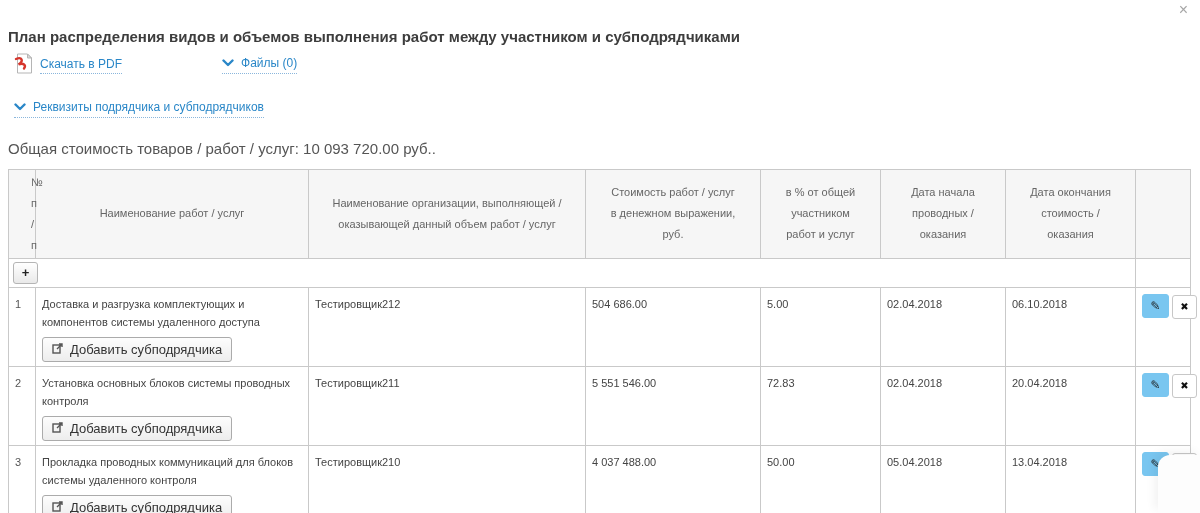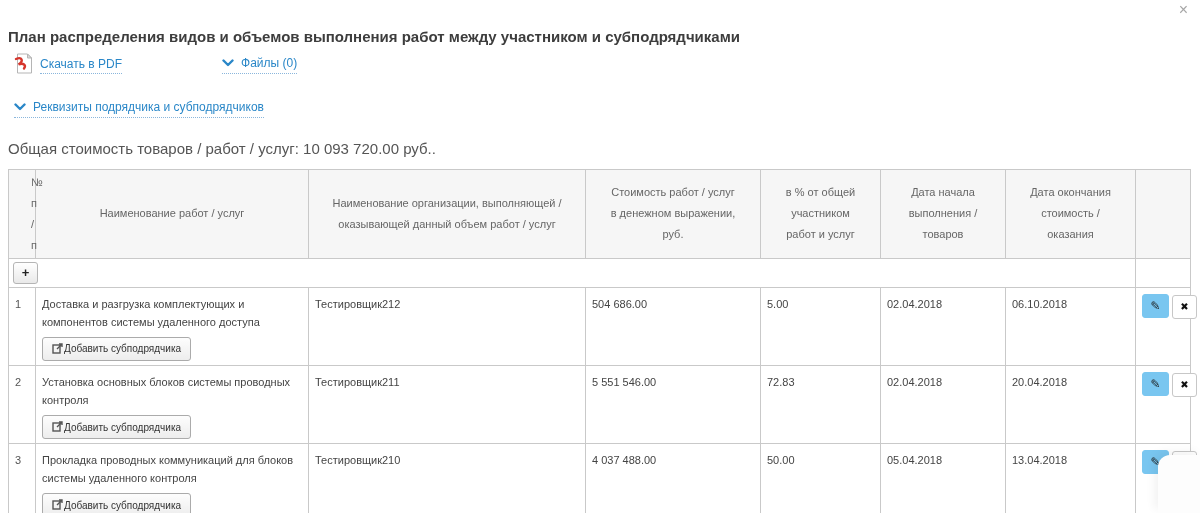--- a/index.html
+++ b/index.html
@@ -52,22 +52,22 @@
   tr.r3 td { height:55px; }
   tr.total-row td { height:21px; padding:4px 6px; font-weight:bold; color:#3d3d3d; }
 
   button { font-family:inherit; cursor:pointer; }
   .plus-btn {
     width:25px; height:22px; font-size:13px; font-weight:bold; color:#222;
     background:linear-gradient(#ffffff,#e9e9e9); border:1px solid #b5b5b5;
     border-radius:3px; line-height:1;
   }
   .sub-btn {
-    margin-top:6px; display:inline-flex; align-items:center; 
-    font-size:10px; color:#333; padding:4px 9px;
+    margin-top:6px; display:inline-flex; align-items:center; gap:6px;
+    font-size:13px; color:#333; padding:4px 9px;
     background:linear-gradient(#fdfdfd,#ededed); border:1px solid #ababab;
     border-radius:3px;
   }
   .actions-cell { padding-top:6px !important; white-space:nowrap; text-align:center; }
   .edit-btn {
     width:27px; height:24px; background:#79c6f0; border:1px solid #79c6f0;
     border-radius:3px; font-size:12px; color:#1d1d1d; line-height:1; margin-right:3px;
   }
   .del-btn {
     width:25px; height:24px; background:#fff; border:1px solid #c7c7c7;
@@ -135,21 +135,21 @@
       <col style="width:130px">
         <col style="width:55px">
     </colgroup>
     <thead>
       <tr>
         <th>№ п/п</th>
         <th>Наименование работ / услуг</th>
         <th>Наименование организации, выполняющей / оказывающей данный объем работ / услуг</th>
         <th>Стоимость работ / услуг в денежном выражении, руб.</th>
         <th>в % от общей участником работ и услуг</th>
-        <th>Дата начала выполнения / товаров</th>
+        <th>Дата начала проводных / оказания</th>
         <th>Дата окончания стоимость / оказания</th>
         <th></th>
       </tr>
     </thead>
     <tbody>
       <tr class="add-row">
         <td colspan="7">
           <button class="plus-btn">+</button>
         </td>
         <td></td>

